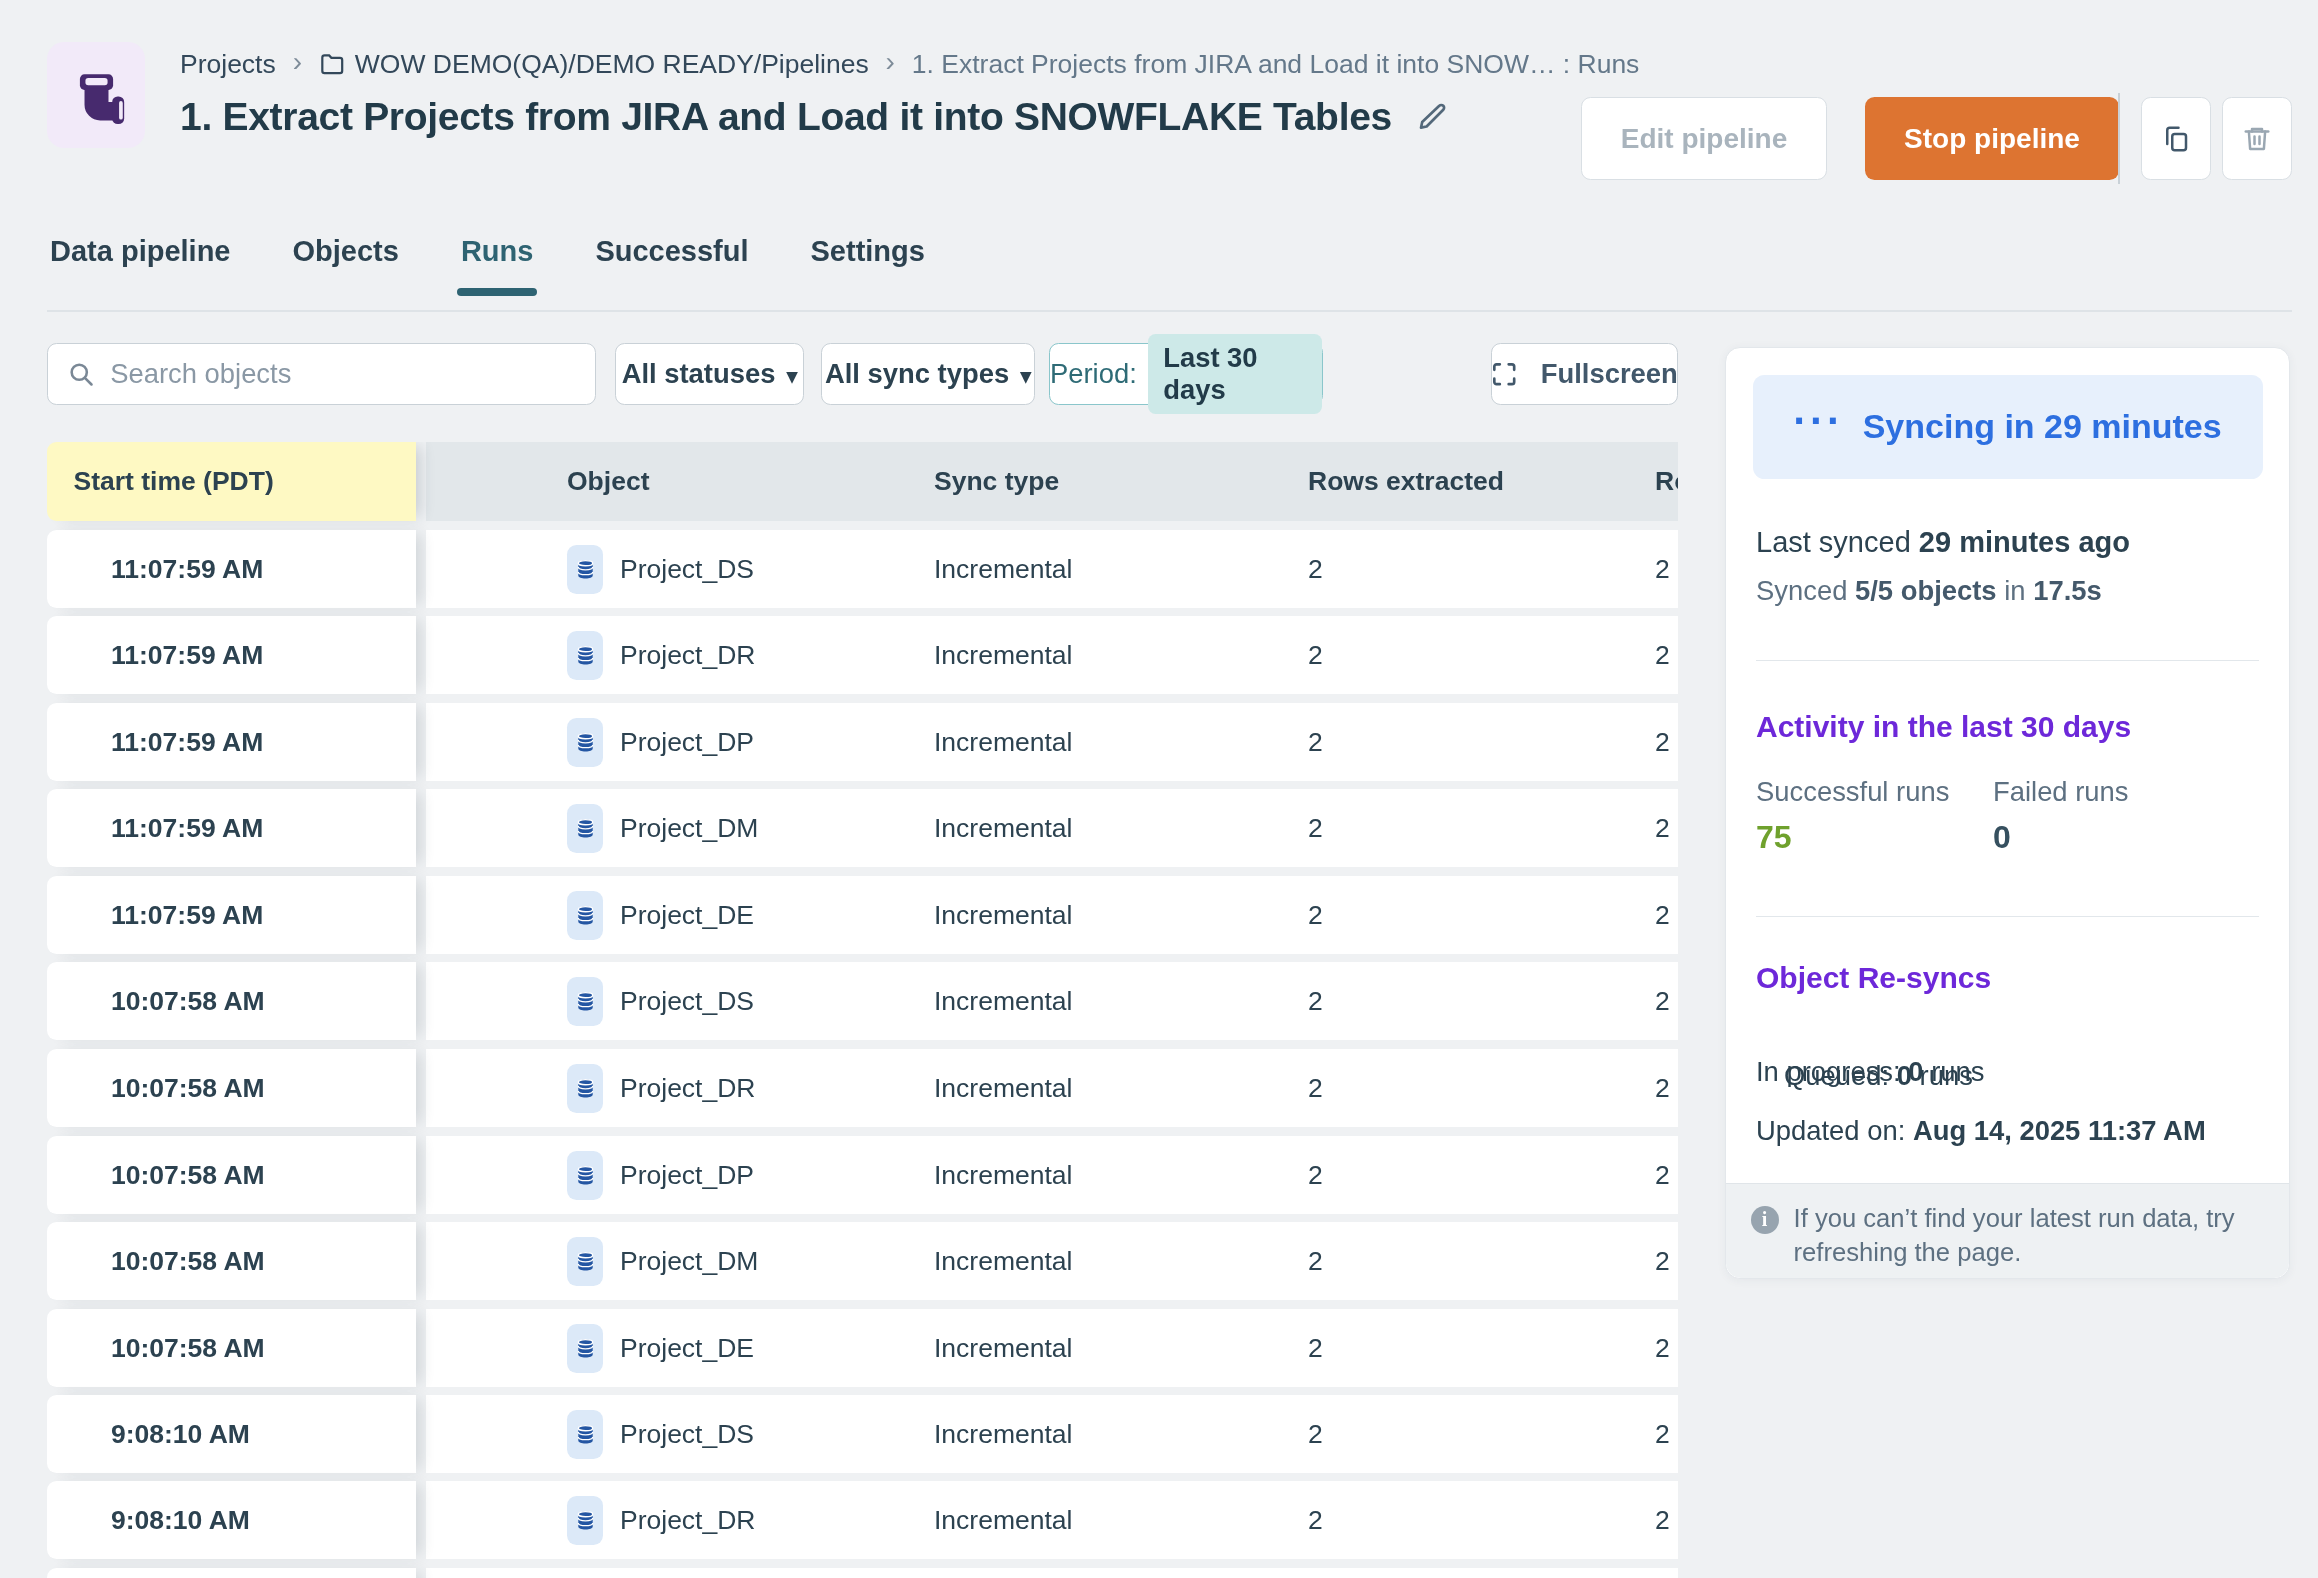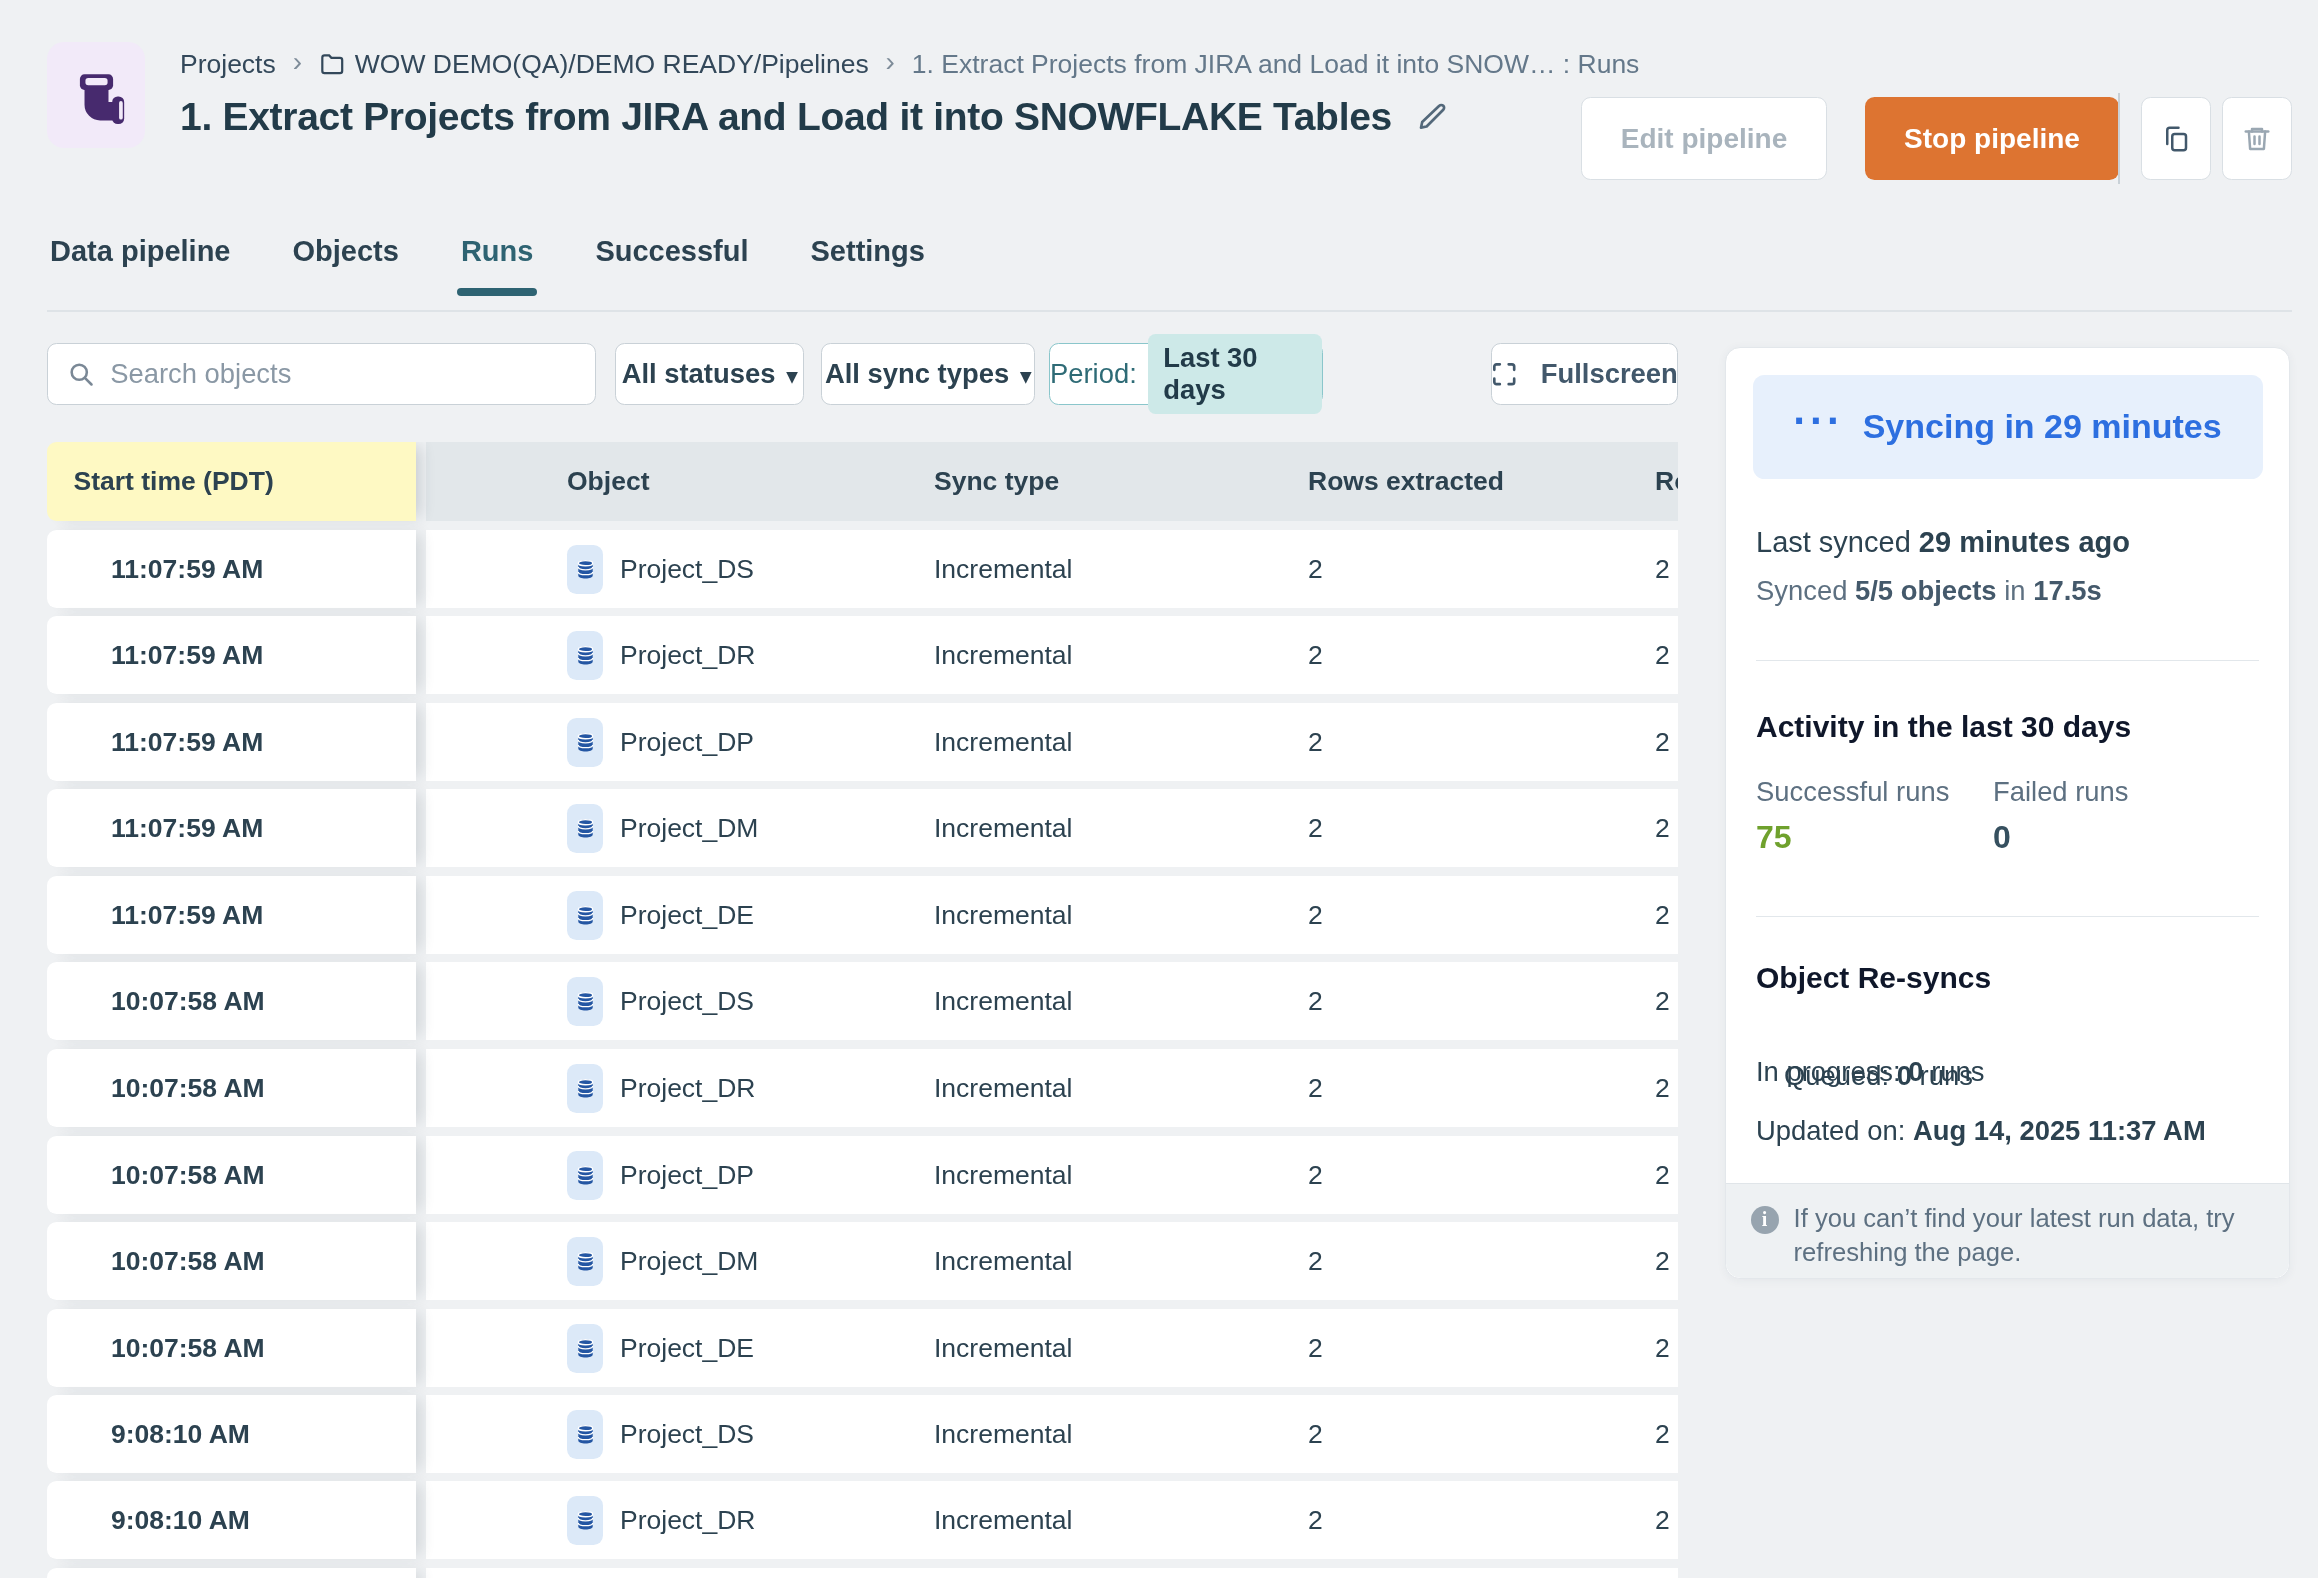--- a/index.html
+++ b/index.html
@@ -86,21 +86,21 @@
   .banner{position:absolute;left:26.5px;right:26.5px;top:26.5px;height:104px;background:#E7F0FC;border-radius:11.4px;
     display:flex;align-items:center;justify-content:center;gap:19px;color:#2D6FE0;}
   .banner .dots{font-size:42px;font-weight:700;letter-spacing:2.8px;transform:translateY(-5.7px);}
   .banner .btxt{font-size:34px;font-weight:700;}
   .lastsync{position:absolute;left:30px;top:178px;font-size:29px;color:#2C4250;}
   .lastsync b{font-weight:700;}
   .syncedline{position:absolute;left:30px;top:227px;font-size:27.4px;color:#5D7081;}
   .syncedline b{color:#44596B;font-weight:700;}
   .cdiv{position:absolute;left:30px;right:30px;height:0.9px;background:#E2E7EB;}
   .div1{top:312px;} .div2{top:568px;}
-  .sec-title{position:absolute;left:30px;font-size:30px;font-weight:700;color:#0f172a;}
+  .sec-title{position:absolute;left:30px;font-size:30px;font-weight:700;color:#6d28d9;}
   .activity-title{top:362px;} .resync-title{top:613px;}
   .stat-label{position:absolute;top:428px;font-size:27.4px;color:#5D7081;}
   .stat-value{position:absolute;top:471px;font-size:32px;font-weight:700;}
   .succ{left:30px;} .fail{left:267px;}
   .stat-green{color:#6FA12D;} .stat-dark{color:#36505F;}
   .kv{position:absolute;left:30px;font-size:27.4px;color:#2C4250;}
   .kv b{font-weight:700;}
   .kv-prog{top:708px;} .kv-queue{top:712px;margin-left:28px;} .kv-upd{top:767px;}
   .card-foot{position:absolute;left:0;right:0;bottom:0;height:95px;background:#EEF1F3;
     border-top:0.9px solid #E0E5E9;border-radius:0 0 15px 15px;display:flex;padding:17px 24.6px 0 24.6px;box-sizing:border-box;}

